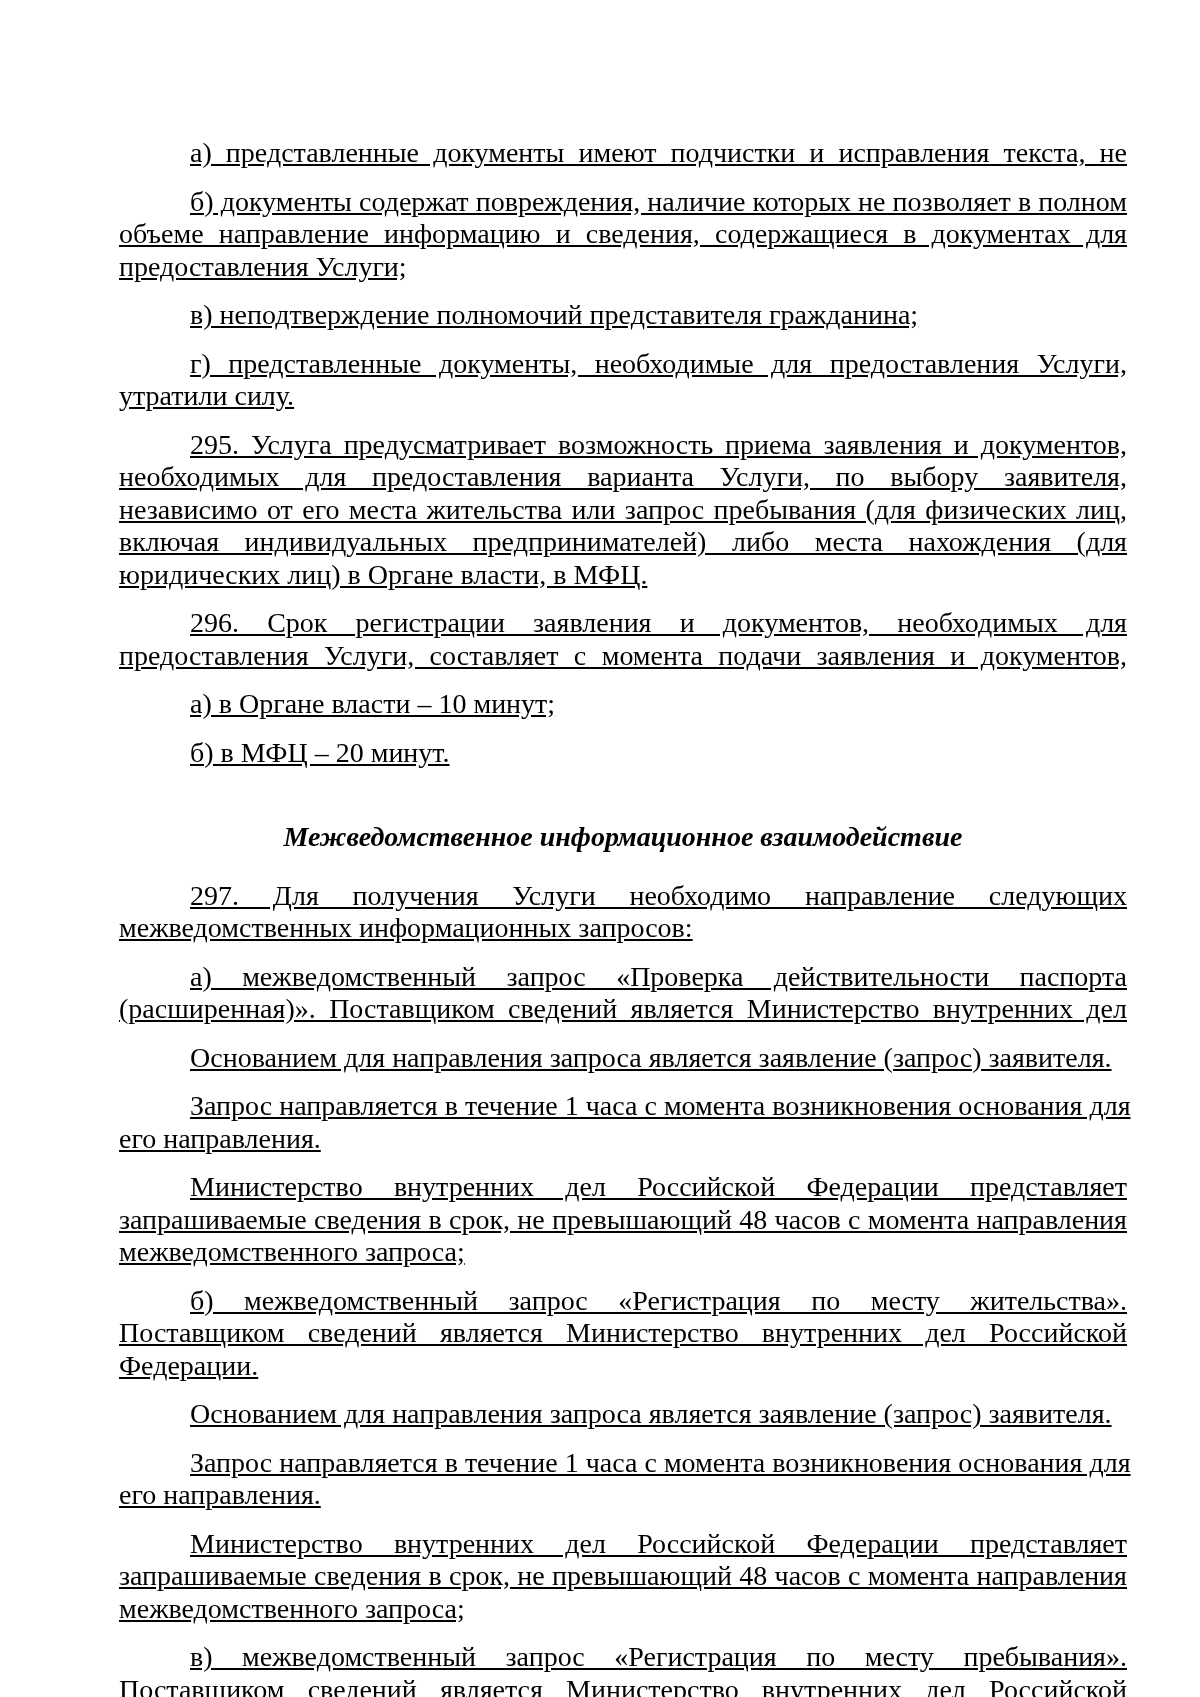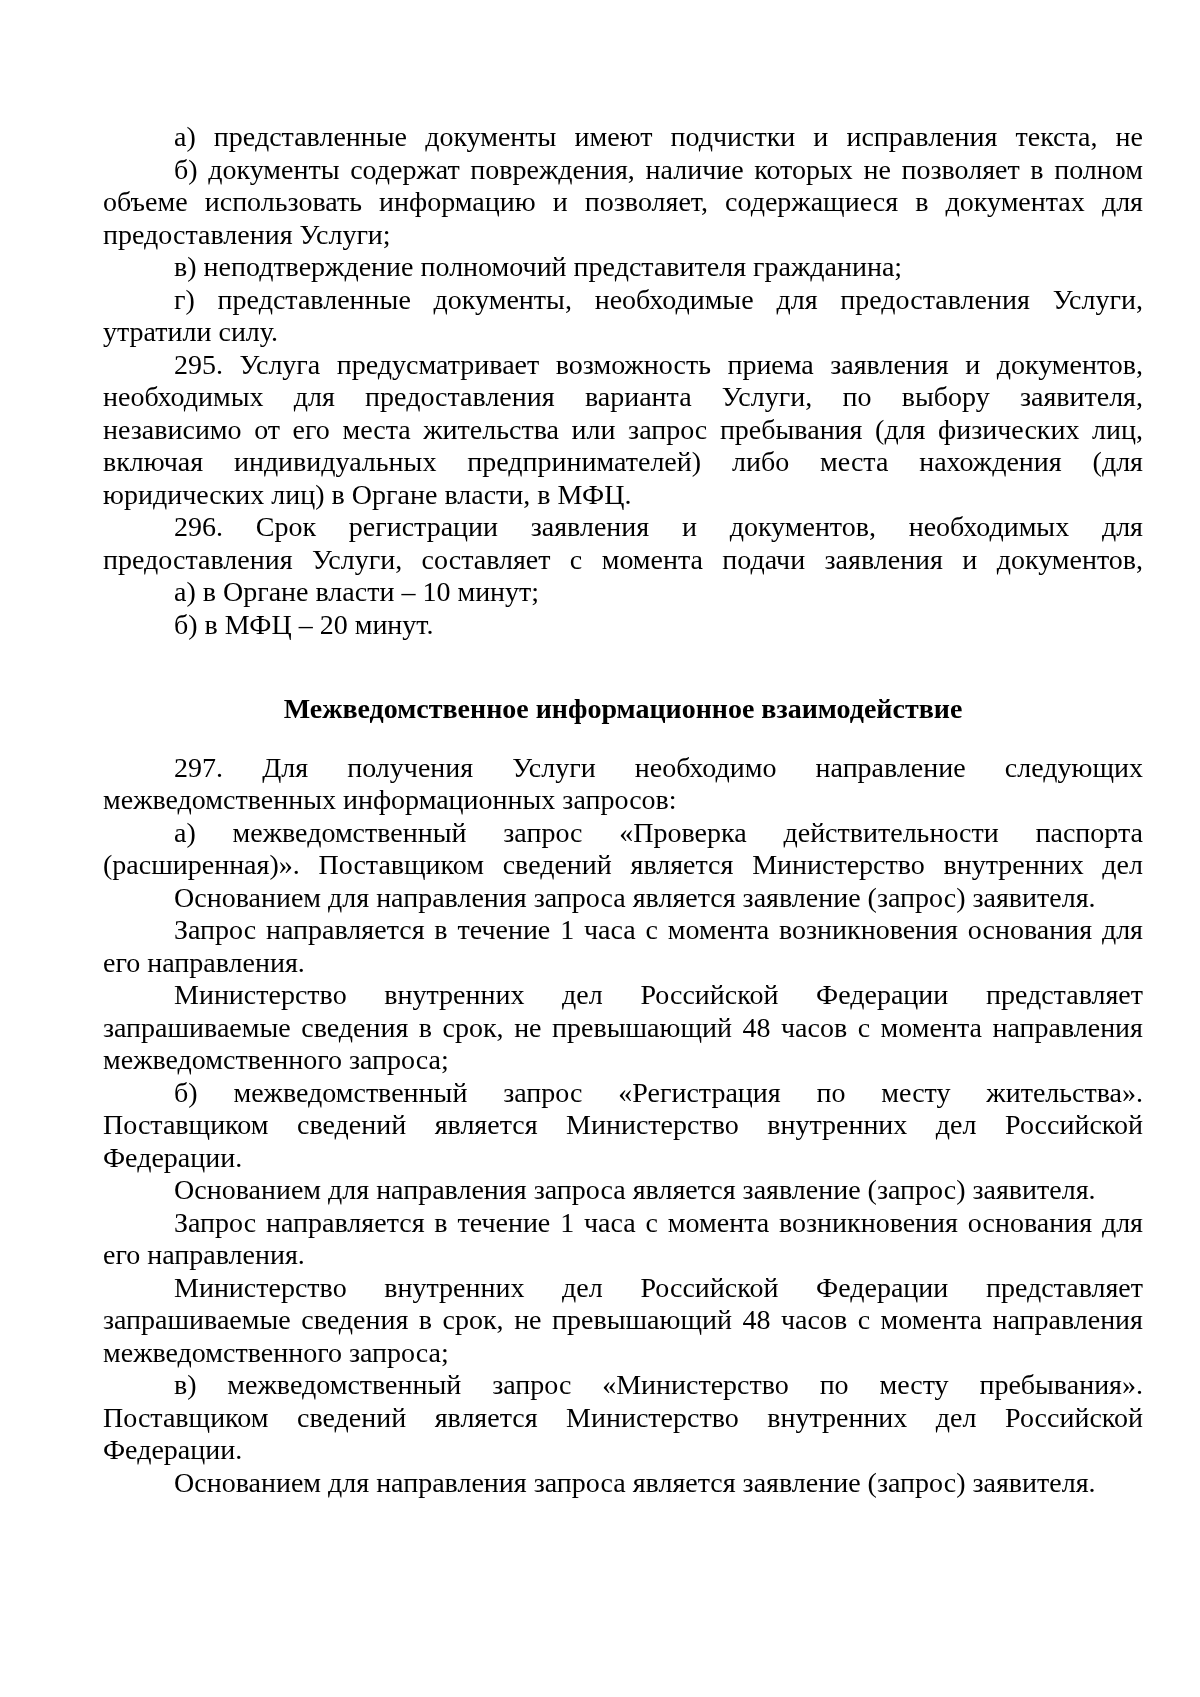--- a/index.html
+++ b/index.html
@@ -14,49 +14,50 @@
     background: #ffffff;
     color: #000000;
     overflow: hidden;
   }
   .doc {
     position: absolute;
     left: 103px; top: 121px;
     width: 1040px;
     font-size: 28px;
   }
-  .para { margin: 0; padding: 0; }
+  .para { margin: 16px; padding: 0; text-decoration: underline; }
   .pline {
     line-height: 32.5px;
     height: 32.5px;
     text-align: justify;
     text-align-last: justify;
     text-justify: inter-word;
     white-space: nowrap;
   }
   .pline.last { text-align-last: left; }
   .pline.first { padding-left: 71px; }
   .heading {
     line-height: 32.5px;
     margin: 52px 0 26px 0;
     font-weight: bold;
     text-align: center;
+    font-style: italic;
   }
 </style>
 </head>
 <body>
 
 <div class="page">
   <div class="doc">
       <div class="para">
         <div class="pline first">а) представленные документы имеют подчистки и исправления текста, не</div>
       </div>
       <div class="para">
         <div class="pline first">б) документы содержат повреждения, наличие которых не позволяет в полном</div>
-        <div class="pline">объеме использовать информацию и позволяет, содержащиеся в документах для</div>
+        <div class="pline">объеме направление информацию и сведения, содержащиеся в документах для</div>
         <div class="pline last">предоставления Услуги;</div>
       </div>
       <div class="para">
         <div class="pline first last">в) неподтверждение полномочий представителя гражданина;</div>
       </div>
       <div class="para">
         <div class="pline first">г) представленные документы, необходимые для предоставления Услуги,</div>
         <div class="pline last">утратили силу.</div>
       </div>
       <div class="para">
@@ -108,21 +109,21 @@
       <div class="para">
         <div class="pline first">Запрос направляется в течение 1 часа с момента возникновения основания для</div>
         <div class="pline last">его направления.</div>
       </div>
       <div class="para">
         <div class="pline first">Министерство внутренних дел Российской Федерации представляет</div>
         <div class="pline">запрашиваемые сведения в срок, не превышающий 48 часов с момента направления</div>
         <div class="pline last">межведомственного запроса;</div>
       </div>
       <div class="para">
-        <div class="pline first">в) межведомственный запрос «Министерство по месту пребывания».</div>
+        <div class="pline first">в) межведомственный запрос «Регистрация по месту пребывания».</div>
         <div class="pline">Поставщиком сведений является Министерство внутренних дел Российской</div>
         <div class="pline last">Федерации.</div>
       </div>
       <div class="para">
         <div class="pline first last">Основанием для направления запроса является заявление (запрос) заявителя.</div>
       </div>
     </div>
 </div>
 
 </body></html>

